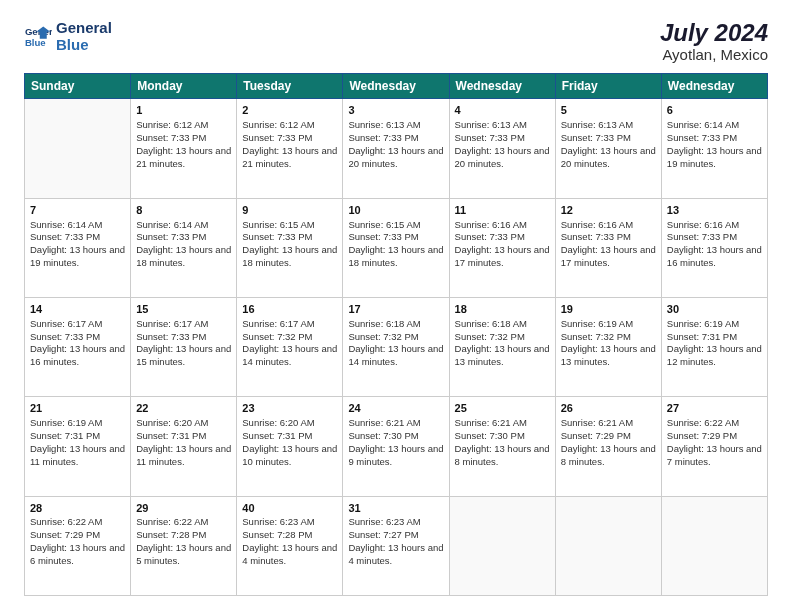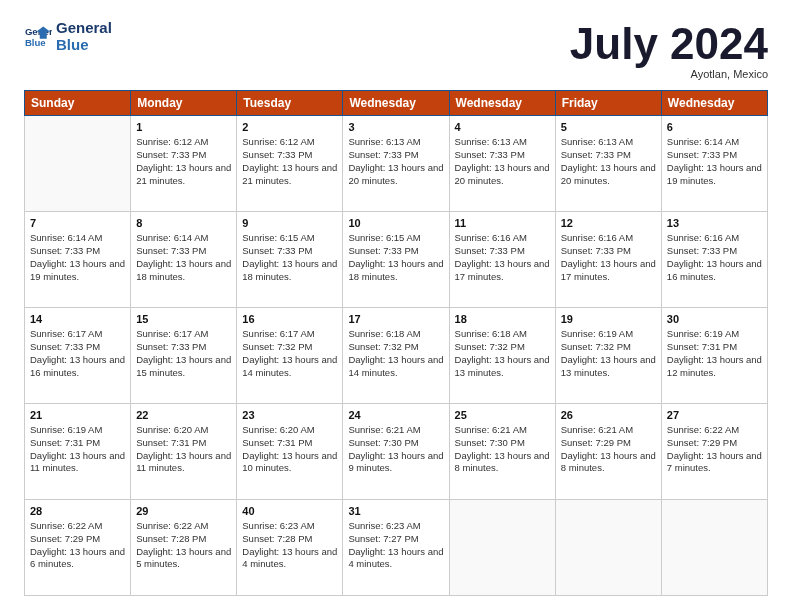--- a/index.html
+++ b/index.html
@@ -29,38 +29,39 @@
       gap: 4px;
     }
     .logo-icon {
       width: 28px;
       height: 28px;
     }
     .title-block {
       text-align: right;
     }
     .month-title {
-      font-size: 44px;
+      font-size: 24px;
       font-weight: bold;
       color: #1a1a2e;
       line-height: 1.1;
+      font-style: italic;
     }
     .location {
-      font-size: 11px;
+      font-size: 15px;
       color: #333;
     }
     .calendar {
       flex: 1;
       border: 1px solid #ccc;
       border-collapse: collapse;
       width: 100%;
       table-layout: fixed;
     }
     .calendar th {
-      background-color: #c2410c;
+      background-color: #0f766e;
       color: #fff;
       font-size: 12px;
       font-weight: bold;
       text-align: left;
       padding: 5px 6px;
       border: 1px solid #1a5290;
     }
     .calendar td {
       border: 1px solid #ccc;
       vertical-align: top;

